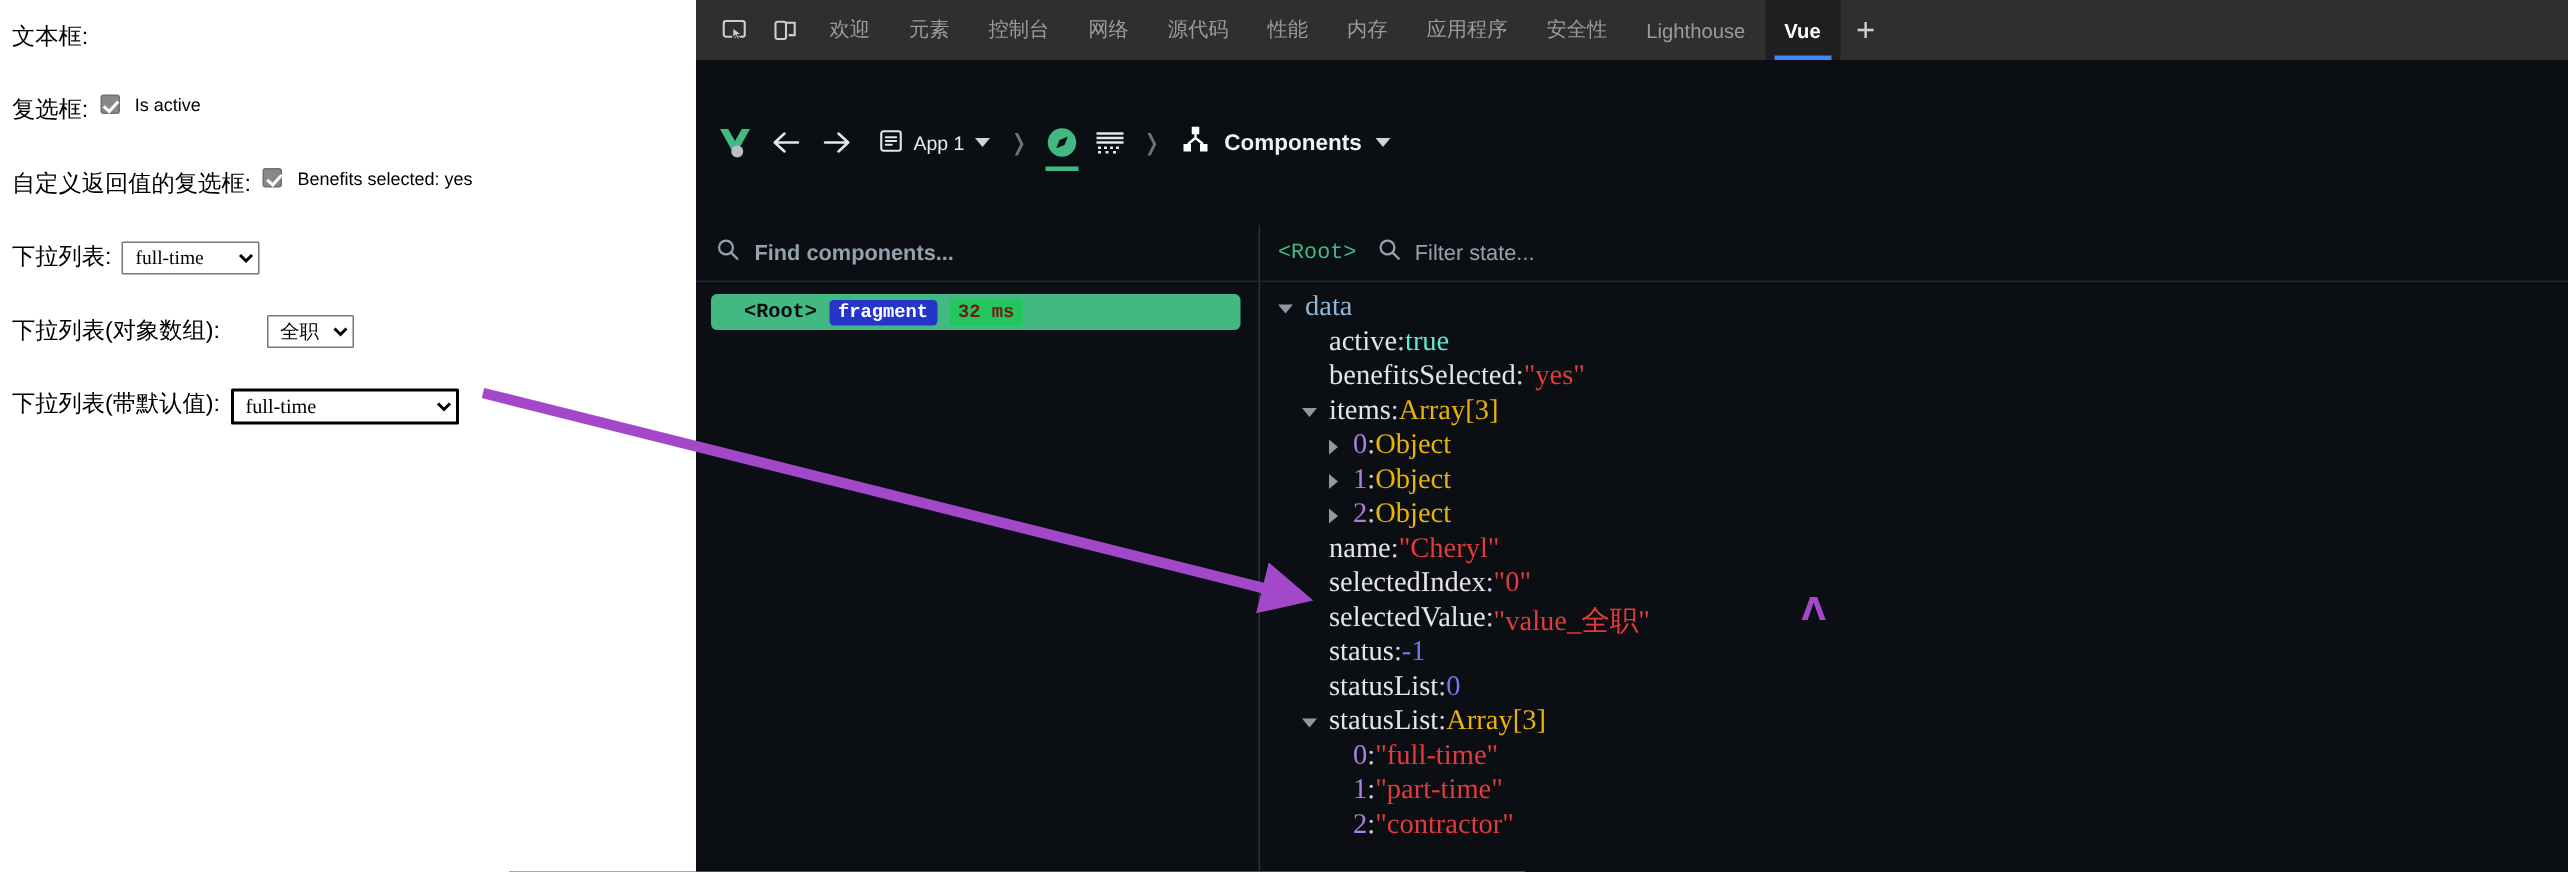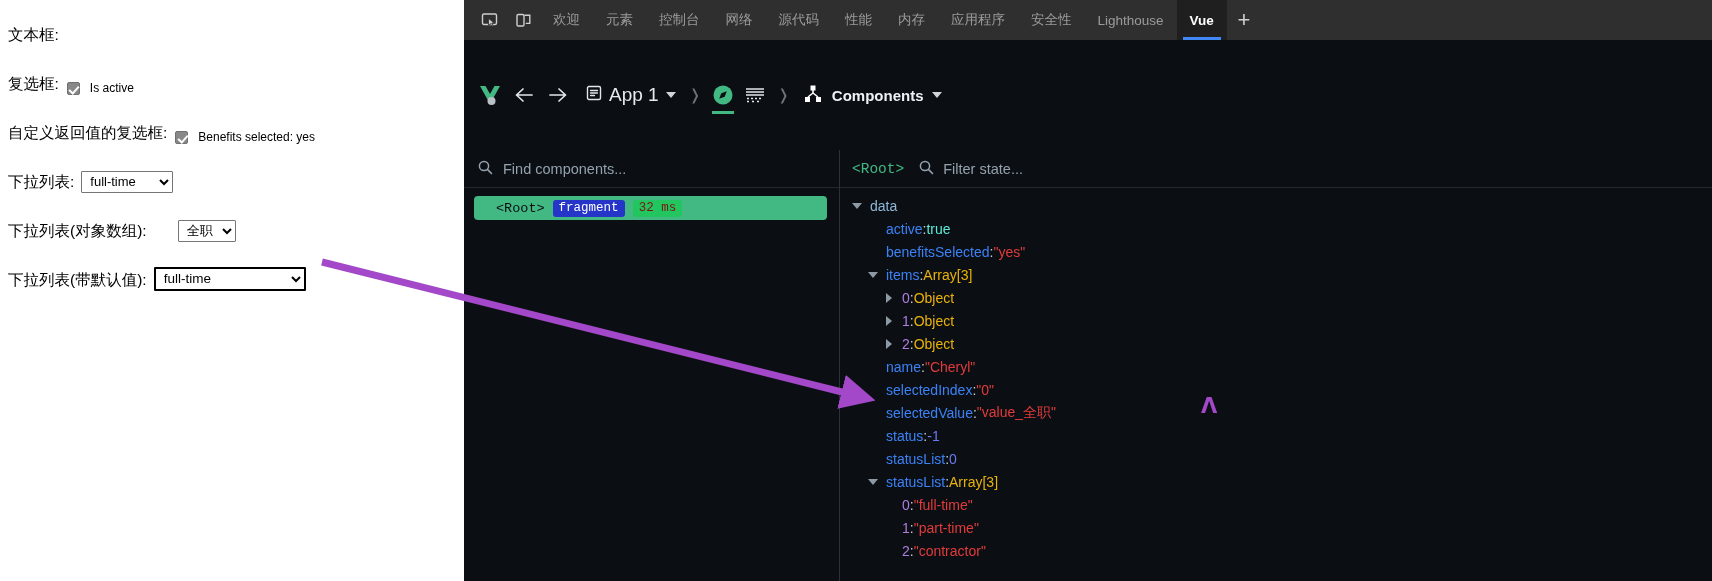--- a/index.html
+++ b/index.html
@@ -15,21 +15,21 @@
   #page-pane {
     width: 464px; height: 581px;
     background: #ffffff;
     position: relative;
     flex: 0 0 464px;
     padding: 14px 0 0 8px;
     overflow: hidden;
   }
   .form-row {
     display: flex;
-    align-items: flex-end;
+    align-items: flex-start;
     height: 32px;
     margin-bottom: 17px;
     font-size: 15.5px;
     color: #000;
     white-space: nowrap;
   }
   .form-row .lbl { font-size: 15.5px; color:#000; }
   .txt-input {
     margin-left: 7px;
     width: 192px; height: 24px;
@@ -60,21 +60,21 @@
     border: solid #fff;
     border-width: 0 2px 2px 0;
     transform: rotate(42deg);
   }
   .cb-text { margin-left: 10px; font-size: 12px; }
   .sel {
     margin-left: 7px;
     height: 22px;
     border: 1px solid #767676;
     background: #fff;
-    font-family: Liberation Sans, sans-serif;
+    font-family: Liberation Serif, serif;
     font-size: 13px;
     color: #000;
     padding: 0 4px 2px 4px;
     border-radius: 1px;
   }
   .sel.w1 { width: 92px; }
   .sel.w2 { width: 58px; margin-left: 31px; }
   .sel.w3 { width: 152px; height: 24px; border: 2px solid #000; font-size: 13.5px;}
 
   
@@ -149,21 +149,21 @@
   }
   .vtb-btn {
     width: 32px; height: 30px;
     display:flex; align-items:center; justify-content:center;
     color: #e3e7ea;
   }
   .vtb-app {
     display: flex; align-items: center; gap: 7px;
     padding: 0 6px 0 10px;
     color: #e6eaed;
-    font-size: 19px;
+    font-size: 13px;
   }
   .vtb-sep { color: #6b747c; font-size: 15px; padding: 0 5px; }
   .vtb-tab-ico {
     width: 30px; height: 30px;
     display: flex; align-items: center; justify-content: center;
     position: relative;
   }
   .vtb-tab-ico.active::after{
     content:"";
     position:absolute; left:4px; right:4px; bottom:-4px; height:3px;
@@ -181,20 +181,21 @@
     border-top: 6px solid #cfd6da;
   }
 
   
   #dt-body { flex: 1 1 auto; display: flex; min-height: 0; }
   #comp-pane {
     width: 376px; flex: 0 0 376px;
     border-right: 1px solid #2a3138;
     display: flex; flex-direction: column;
     background: #0b0f14;
+    font-weight: bold;
   }
   #state-pane { flex: 1 1 auto; display:flex; flex-direction:column; background:#0b0f14;}
 
   .search-bar {
     height: 38px; flex: 0 0 38px;
     display: flex; align-items: center;
     gap: 10px;
     padding-left: 14px;
     border-bottom: 1px solid #202830;
     color: #93a2ad;
@@ -222,24 +223,24 @@
     font-size: 12.5px;
     border-radius: 3px;
     padding: 1px 6px;
     line-height: 15px;
   }
   .badge.frag { background:#2535c8; color:#ffffff; }
   .badge.ms   { background:#22c55e; color:#7a1515; }
 
   
   .srow {
-    display: flex; align-items: center;
+    display: flex; 
     height: 23px;
-    font-family: Liberation Sans, sans-serif;
-    font-size: 14px;
+    font-family: Liberation Serif, serif;
+    font-size: 19px;
     white-space: nowrap;
     padding-left: 10px;
   }
   .arw {
     width: 14px; flex: 0 0 14px;
     display:flex; align-items:center; justify-content:center;
   }
   .arw i {
     display:block; width:0;height:0;
   }
@@ -248,21 +249,21 @@
     border-right: 5px solid transparent;
     border-top: 6px solid #8e9aa3;
   }
   .arw.closed i {
     border-top: 5px solid transparent;
     border-bottom: 5px solid transparent;
     border-left: 6px solid #8e9aa3;
   }
   .arw.blank i { border: none; }
   .k-group { color: #8fb8d8; }
-  .k { color: #3b82f6; }
+  .k { color: #e5e5e5; }
   .k-idx { color: #b07de0; }
   .colon { color: #c6ccd2; }
   .v-bool { color: #5eead4; }
   .v-str { color: #e23b3b; }
   .v-num { color: #6b7bef; }
   .v-type { color: #eab308; }
   .sp { width: 6px; display:inline-block; }
   .ind1 { padding-left: 26px; }
   .ind2 { padding-left: 42px; }
 

